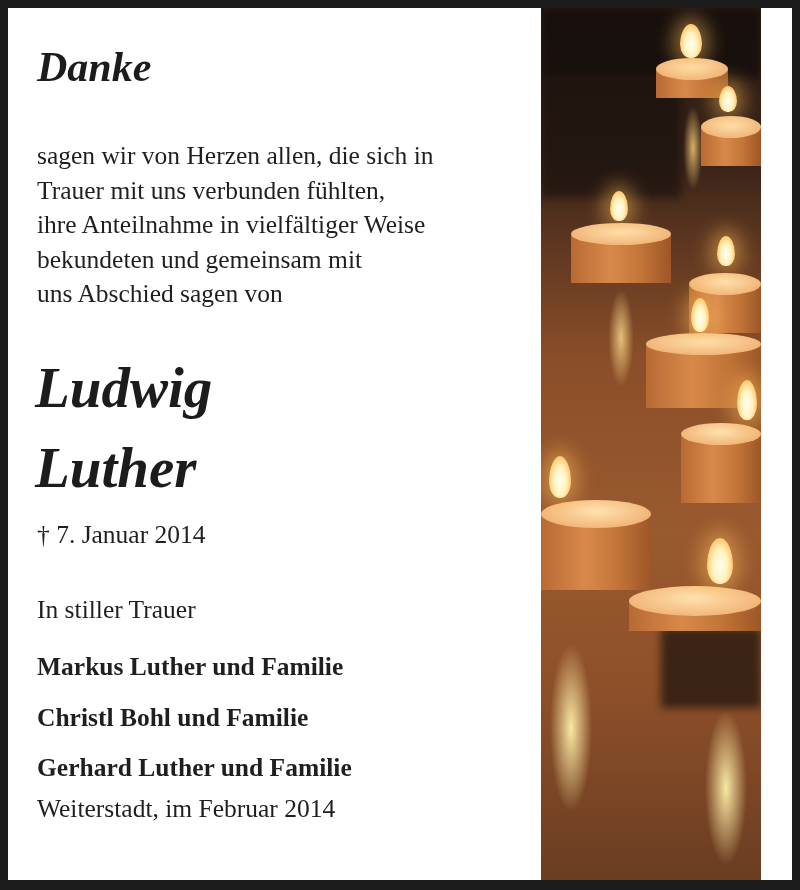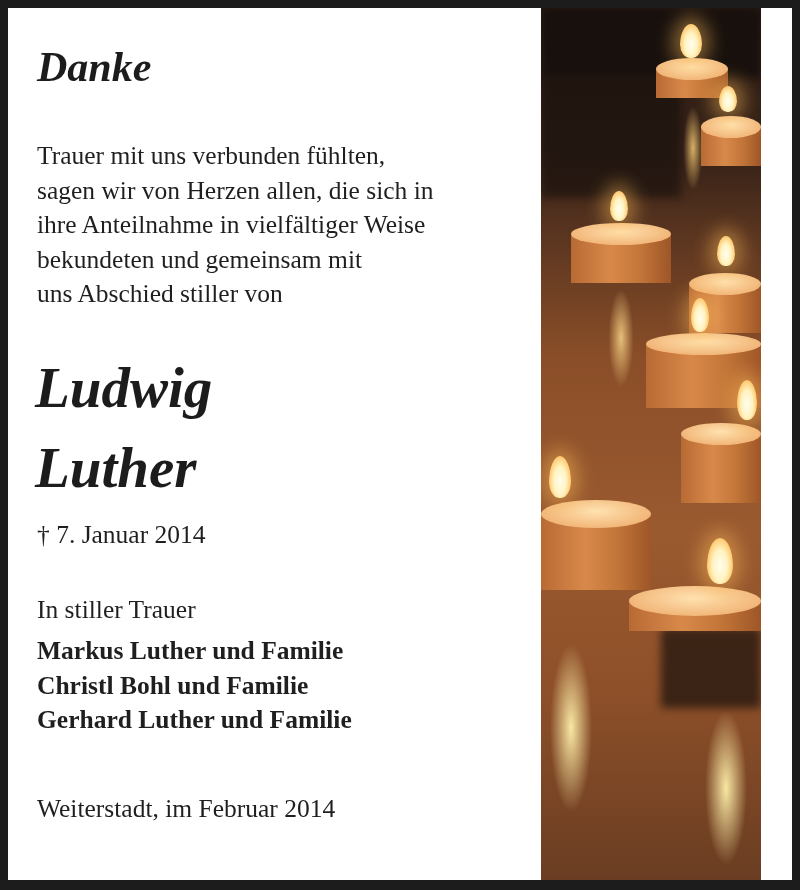--- a/index.html
+++ b/index.html
@@ -6,21 +6,21 @@
   body{width:800px;height:890px;background:#1c1c1c;position:relative;overflow:hidden;}
   .card{position:absolute;left:8px;top:8px;width:784px;height:872px;background:#fff;}
   .lib{font-family:"Liberation Serif",serif;color:#1f1f1f;}
   .danke{position:absolute;left:29px;top:38px;font-family:"Liberation Serif",serif;font-style:italic;font-weight:bold;font-size:42px;color:#1c1c1c;margin:0;line-height:1;}
   .intro{position:absolute;left:29px;top:131px;font-size:25.5px;line-height:34.5px;margin:0;}
   .intro div{white-space:nowrap;}
   .name{position:absolute;left:27px;top:340px;font-family:"Liberation Serif",serif;font-style:italic;font-weight:bold;font-size:57px;line-height:80px;color:#1c1c1c;margin:0;}
   .death{position:absolute;left:29px;top:510px;font-size:25.5px;line-height:34px;}
   .mourn{position:absolute;left:29px;top:585px;font-size:25.5px;line-height:34px;}
   .family{position:absolute;left:29px;top:626px;font-size:25.5px;line-height:34.5px;font-weight:bold;}
-  .family div{white-space:nowrap;}
+  .family div{white-space:nowrap;margin-top:16px;}
   .place{position:absolute;left:29px;top:784px;font-size:25.5px;line-height:34px;}
   .photo{position:absolute;left:533px;top:0;width:220px;height:872px;overflow:hidden;
     background:
       radial-gradient(ellipse 30px 120px at 30px 720px, rgba(255,240,170,.95), rgba(240,150,60,0) 70%),
       radial-gradient(ellipse 30px 110px at 185px 780px, rgba(255,240,170,.95), rgba(240,150,60,0) 70%),
       radial-gradient(ellipse 18px 70px at 80px 330px, rgba(255,220,140,.8), rgba(240,150,60,0) 70%),
       radial-gradient(ellipse 14px 60px at 152px 140px, rgba(255,210,120,.8), rgba(240,150,60,0) 70%),
       linear-gradient(180deg,#2a1a14 0%,#3a2418 18%,#5a3520 26%,#8a4e28 40%,#9a5a30 60%,#8e5029 78%,#6a3d22 100%);}
   .photo .dark{position:absolute;background:rgba(20,14,12,.85);filter:blur(4px);}
   .candle{position:absolute;}
@@ -32,25 +32,25 @@
   .rightstrip{position:absolute;left:753px;top:0;width:31px;height:872px;background:#fff;}
 </style>
 </head>
 <body>
 
 <div class="card">
 
   <h1 class="danke">Danke</h1>
 
   <div class="intro lib">
+    <div>sagen wir von Herzen allen, die sich in</div>
     <div>Trauer mit uns verbunden fühlten,</div>
-    <div>sagen wir von Herzen allen, die sich in</div>
     <div>ihre Anteilnahme in vielfältiger Weise</div>
     <div>bekundeten und gemeinsam mit</div>
-    <div>uns Abschied stiller von</div>
+    <div>uns Abschied sagen von</div>
   </div>
 
   <div class="name">
     <div>Ludwig</div>
     <div>Luther</div>
   </div>
 
   <div class="death lib">† 7. Januar 2014</div>
 
   <div class="mourn lib">In stiller Trauer</div>

